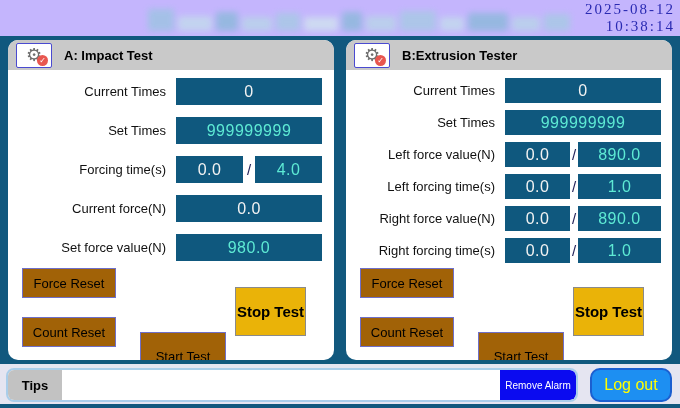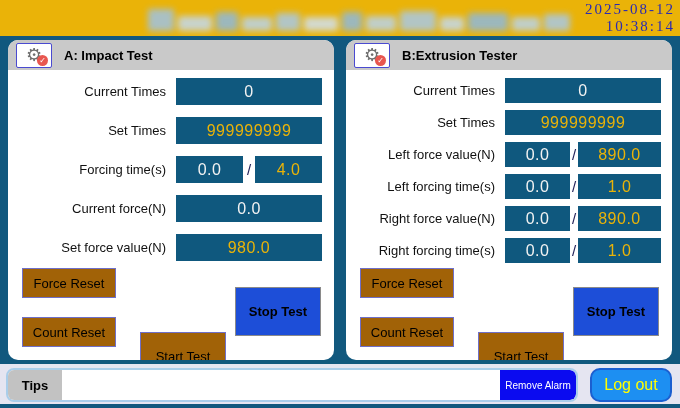--- a/index.html
+++ b/index.html
@@ -3,21 +3,21 @@
 <meta charset="utf-8">
 <style>
   * { margin:0; padding:0; box-sizing:border-box; }
   html,body { width:680px; height:408px; }
   .screen {
     position:relative; width:680px; height:408px;
     background:#e5e5f1; overflow:hidden;
     font-family:"Liberation Sans", sans-serif;
   }
   
-  .topbar { position:absolute; left:0; top:0; width:680px; height:36px; background:#eab308; }
+  .topbar { position:absolute; left:0; top:0; width:680px; height:36px; background:#c4b5fd; }
   .blur-title { position:absolute; left:148px; top:7px; height:24px; display:flex; align-items:flex-end; gap:4px; filter:blur(3px); opacity:.85; }
   .blur-title span { display:inline-block; border-radius:2px; }
   .datetime { position:absolute; right:5px; top:1px; text-align:right;
     font-family:"Liberation Serif", serif; color:#2a2ab2; font-size:15px; line-height:17px; letter-spacing:2px; }
   
   .main-bg { position:absolute; left:0; top:36px; width:680px; height:372px; background:#11587e; }
   
   .panel { position:absolute; top:40px; width:326px; height:320px; background:#ffffff; border-radius:10px; overflow:hidden; }
   .panel.pa { left:8px; }
   .panel.pb { left:346px; }
@@ -40,29 +40,29 @@
     font-size:16px; height:100%; letter-spacing:.5px; }
   .pa .box.full { width:146px; }
   .pb .box.full { width:156px; }
   .pa .box.h1, .pa .box.h2 { width:67px; }
   .pa .slash { width:12px; }
   .pb .box.h1 { width:65px; }
   .pb .box.h2 { width:83px; }
   .pb .slash { width:8px; }
   .slash { text-align:center; color:#23235a; font-size:15px; }
   .val-white { color:#f2f2f2; }
-  .val-green { color:#eab308; }
+  .val-green { color:#5eead4; }
   
   .btn { position:absolute; display:flex; align-items:center; justify-content:center;
     background:#a16207; border:1px solid #6f6fc8; font-size:13px; color:#000000; cursor:pointer; }
   .btn.reset1 { left:14px; top:228px; width:94px; height:30px; }
   .btn.reset2 { left:14px; top:277px; width:94px; height:30px; }
   .btn.start { left:132px; top:247px; width:86px; height:49px;margin-top:45px; }
-  .btn.stop  { left:227px; top:247px; width:86px; height:49px;
-    background:#1d4ed8; border:1px solid #8a8a8a; font-size:13px; font-weight:bold; }
+  .btn.stop  { left:227px; top:247px; width:71px; height:49px;
+    background:#eab308; border:1px solid #8a8a8a; font-size:15px; font-weight:bold; }
   
   .bottombar { position:absolute; left:0; top:364px; width:680px; height:40px; background:#e5e5f1; }
   .tips-wrap { position:absolute; left:6px; top:4px; width:572px; height:34px;
     border:2px solid #a9cdea; border-radius:8px; background:#ffffff; display:flex; overflow:hidden; }
   .tips-label { width:54px; background:#c2c2c2; display:flex; align-items:center; justify-content:center;
     font-size:13px; font-weight:bold; color:#000000; }
   .tips-msg { flex:1; background:#ffffff; font-size:12px; color:#333; display:flex; align-items:center; padding:0 6px; }
   .remove-alarm { width:76px; background:#0b0bf0; color:#ffffff; font-size:10px;
     display:flex; align-items:center; justify-content:center; border-radius:0 6px 6px 0; cursor:pointer; }
   .logout { position:absolute; left:590px; top:4px; width:82px; height:34px;

